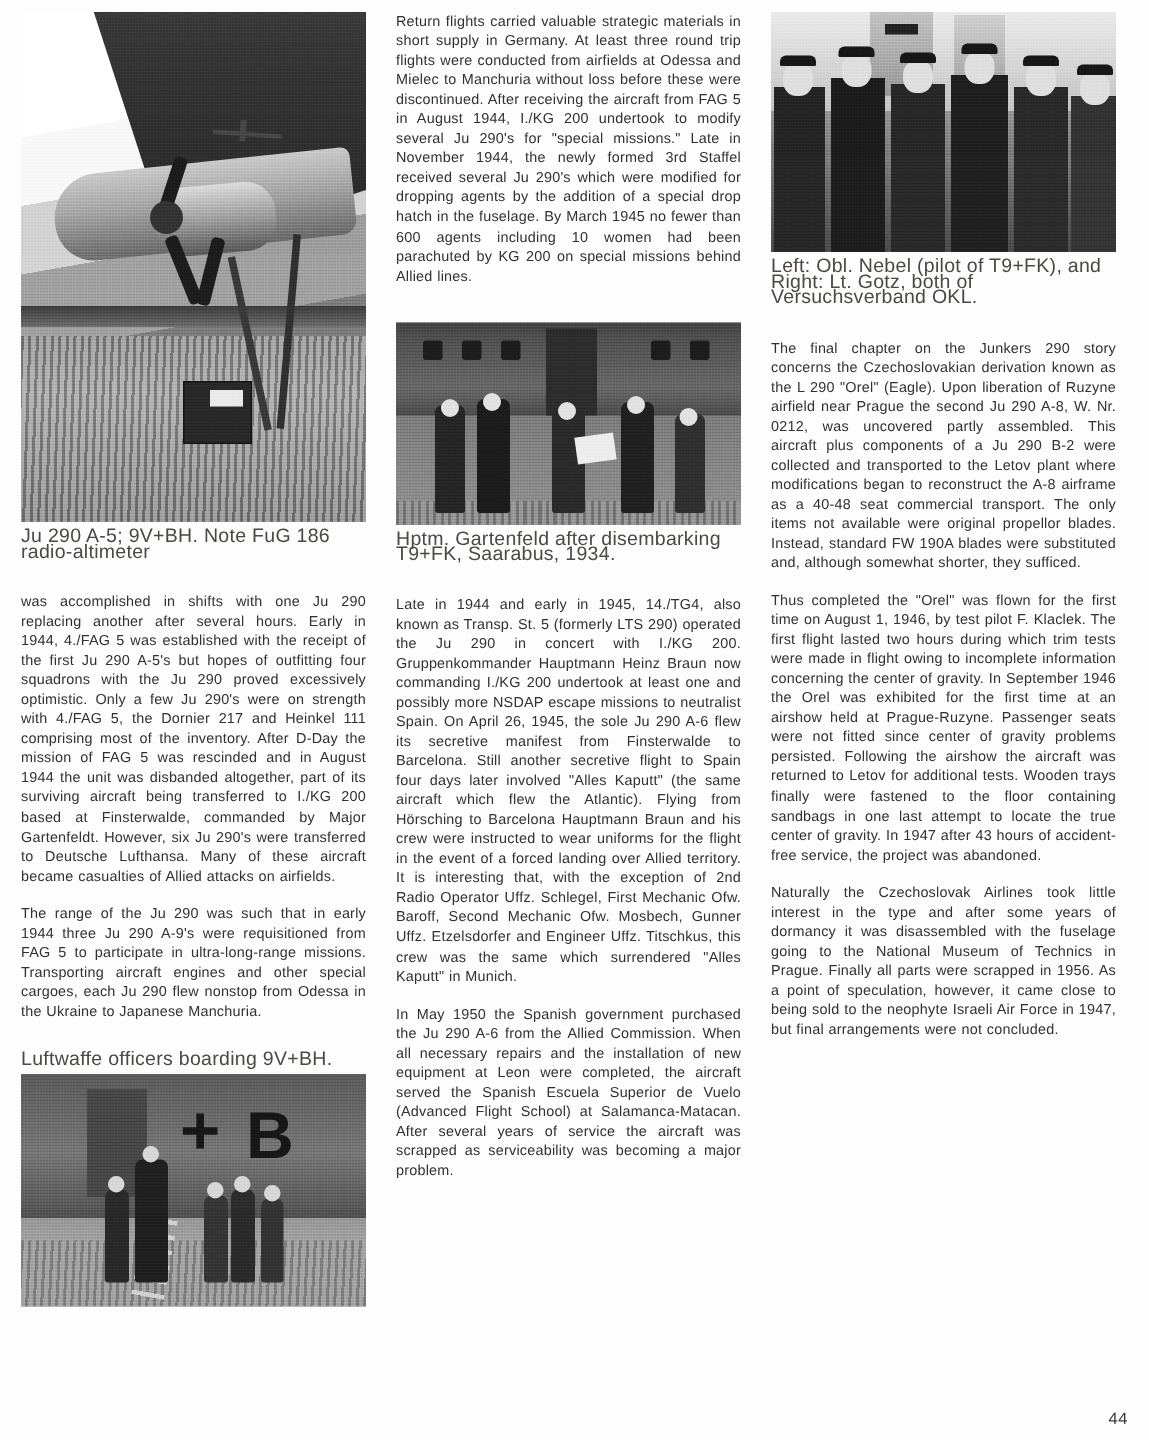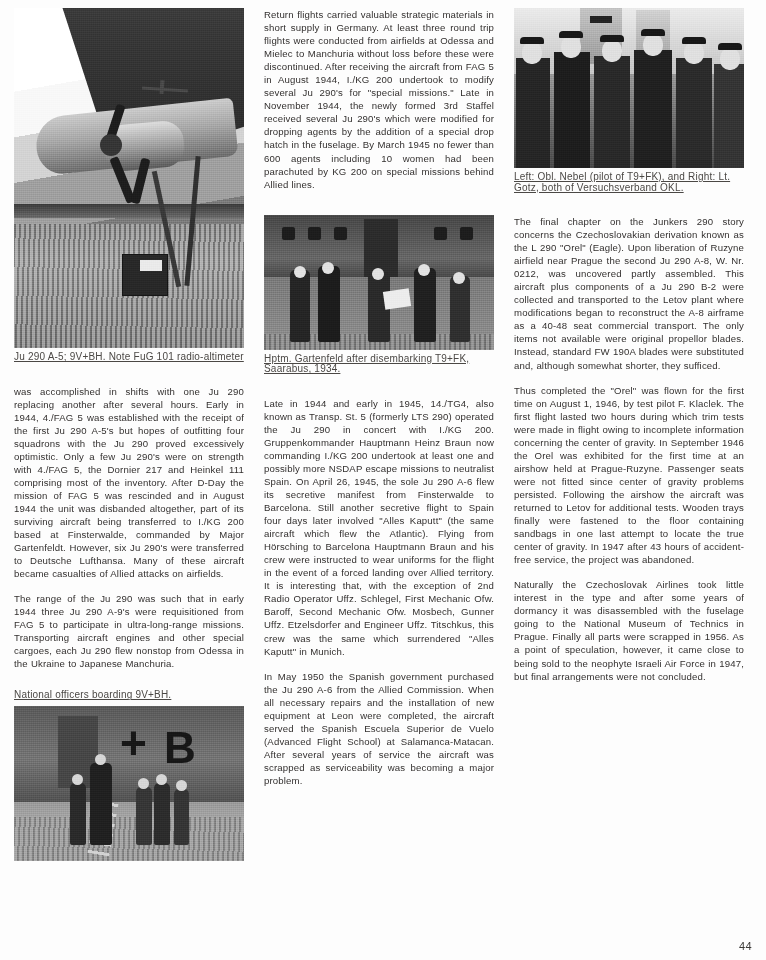--- a/index.html
+++ b/index.html
@@ -42,26 +42,25 @@
     text-align: justify;
     text-justify: inter-word;
     margin: 0 0 12px 0;
     letter-spacing: 0.15px;
     word-spacing: 0.3px;
     color: #33302f;
     font-weight: 400;
   }
   p.body:last-child { margin-bottom: 0; }
   .caption {
-    font-size: 10px;
+    font-size: 13px;
     line-height: 10.5px;
     color: #4b4845;
     margin: 4px 0 0 0;
     letter-spacing: 0.2px;
-    text-decoration: underline;
   }
   .caption.above {
     margin: 0 0 5px 0;
   }
   .photo {
     position: relative;
     overflow: hidden;
     background: #8d8d8a;
     filter: grayscale(100%) contrast(105%);
   }
@@ -336,31 +335,31 @@
         <div class="blade b2"></div>
         <div class="blade b3"></div>
         <div class="hub"></div>
         <div class="mast2"></div>
         <div class="mast"></div>
         <div class="crate"></div>
         <div class="crate-label"></div>
         <div class="grain"></div>
       </div>
 
-      <p class="caption">Ju 290 A-5; 9V+BH. Note FuG 101 radio-altimeter</p>
+      <p class="caption">Ju 290 A-5; 9V+BH. Note FuG 186 radio-altimeter</p>
 
       <div class="spacer-22"></div>
 
       <p class="body">was accomplished in shifts with one Ju 290 replacing another after several hours. Early in 1944, 4./FAG 5 was established with the receipt of the first Ju 290 A-5's but hopes of outfitting four squadrons with the Ju 290 proved excessively optimistic. Only a few Ju 290's were on strength with 4./FAG 5, the Dornier 217 and Heinkel 111 comprising most of the inventory. After D-Day the mission of FAG 5 was rescinded and in August 1944 the unit was disbanded altogether, part of its surviving aircraft being transferred to I./KG 200 based at Finsterwalde, commanded by Major Gartenfeldt. However, six Ju 290's were transferred to Deutsche Lufthansa. Many of these aircraft became casualties of Allied attacks on airfields.</p>
 
       <p class="body">The range of the Ju 290 was such that in early 1944 three Ju 290 A-9's were requisitioned from FAG 5 to participate in ultra-long-range missions. Transporting aircraft engines and other special cargoes, each Ju 290 flew nonstop from Odessa in the Ukraine to Japanese Manchuria.</p>
 
       <div class="spacer-8"></div>
 
-      <p class="caption above">National officers boarding 9V+BH.</p>
+      <p class="caption above">Luftwaffe officers boarding 9V+BH.</p>
 
       <div class="photo" id="photo-boarding">
         <div class="body-side"></div>
         <div class="door"></div>
         <span class="letter L1">+</span>
         <span class="letter L2">B</span>
         <div class="ground2"></div>
         <div class="ladder"></div>
         <div class="fig f1"></div>
         <div class="fig f2"></div>

